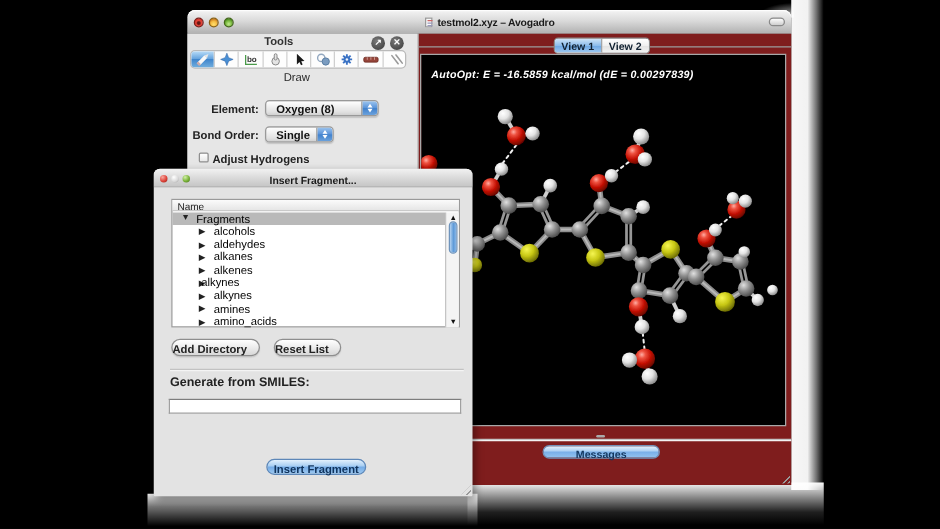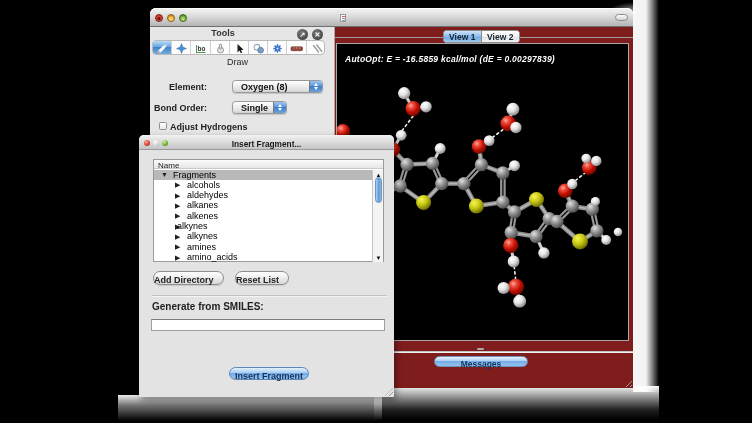--- a/index.html
+++ b/index.html
@@ -35,21 +35,21 @@
 #toolbar { left:2px; top:13px; width:173px; height:15px; background:#fdfdfd;
   border:1px solid #b9b9b9; border-radius:4px; overflow:hidden; display:flex; }
 .tcell { width:19.2px; height:100%; border-right:1px solid #cfcfcf; position:relative; }
 .tcell:last-child { border-right:none; }
 #tc0 { background:linear-gradient(#b8dcf8, #5f9fdc 50%, #3f85cc 50%, #71aede); }
 #draw-label { left:0; top:30px; width:175px; text-align:center; font-size:9px; color:#2a2a2a; }
 .flabel { font-size:9px; font-weight:bold; color:#222; text-align:right; }
 #el-label { left:14px; top:54.5px; width:43px; }
 #bo-label { left:0px; top:75.5px; width:57px; }
 .combo { background:linear-gradient(#ffffff,#e0e0e0 80%,#d0d0d0); border:1px solid #999;
-  border-radius:3.5px; box-shadow:0 1px 1px rgba(0,0,0,0.15);margin-left:20px; }
+  border-radius:3.5px; box-shadow:0 1px 1px rgba(0,0,0,0.15); }
 .combo .cap { position:absolute; right:0; top:0; bottom:0; width:13px;
   background:linear-gradient(#9cc4ee,#5791d8 50%,#3e7fcc 50%,#6ba2dc);
   border-radius:0 3px 3px 0; border-left:1px solid #777; }
 .combo .cap:before { content:""; position:absolute; left:4px; top:2.5px;
   border-left:2.5px solid transparent; border-right:2.5px solid transparent; border-bottom:3px solid #fff; }
 .combo .cap:after { content:""; position:absolute; left:4px; bottom:2.5px;
   border-left:2.5px solid transparent; border-right:2.5px solid transparent; border-top:3px solid #fff; }
 .combo .ctext { position:absolute; left:8px; top:1.5px; font-size:9px; font-weight:bold; color:#111; }
 #combo-el { left:62px; top:52.5px; width:91px; height:13.5px; }
 #combo-bo { left:62px; top:73.5px; width:55px; height:13.5px; }
@@ -74,21 +74,20 @@
   background:linear-gradient(#e6f2fc 0%, #aacff2 44%, #78aee8 50%, #92c2ee 100%);
   border:1px solid #7291b8; text-align:center; }
 #msg-btn { line-height:9.5px; }
 #msg-btn span { font-size:8.5px; font-weight:bold; color:#12365e; }
 #grip-main { right:1px; bottom:1px; width:9px; height:9px; }
 
 
 #dialog { left:123px; top:135px; width:255px; height:262px; background:#e3e3e3;
   border-radius:5px 5px 1px 1px;
   box-shadow: 2px 3px 7px rgba(0,0,0,0.4);
-  margin-left: 16px;
 }
 #dlg-title { left:0; top:0; width:255px; height:15px;
   background:linear-gradient(#f2f2f2,#d2d2d2 70%,#c6c6c6);
   border-radius:5px 5px 0 0; border-bottom:1px solid #9a9a9a; }
 .tl2 { width:6px; height:6px; border-radius:50%; top:4.5px; }
 #d-r { left:5px; background:radial-gradient(circle at 35% 30%, #f8a9a0, #dd4238 55%, #8e211b);}
 #d-m { left:14px; background:radial-gradient(circle at 35% 30%, #ffffff, #d8d8d8 60%, #9a9a9a);}
 #d-g { left:23px; background:radial-gradient(circle at 35% 30%, #d2f0a8, #79b238 55%, #43691b);}
 #dlg-title-text { left:0; top:3.5px; width:255px; text-align:center; font-size:8.3px; font-weight:bold; color:#1a1a1a; }
 #list { left:14px; top:24px; width:231px; height:103px; background:#fff; border:1px solid #9a9a9a; }
@@ -141,20 +140,21 @@
   <div class="abs" id="glow-bot"></div>
   <div class="abs" id="glow-botd"></div>
   <div class="abs" id="glow-tr"></div>
 
   <div class="abs" id="mainwin">
     <div class="abs" id="titlebar">
       <div class="abs tl" id="tl-r"></div>
       <div class="abs tl" id="tl-y"></div>
       <div class="abs tl" id="tl-g"></div>
       <div class="abs" id="doc-icon"></div>
+      <div class="abs" id="title-text">testmol2.xyz – Avogadro</div>
       <div class="abs" id="pill-btn"></div>
     </div>
 
     <div class="abs" id="dock">
       <div class="abs" id="dock-title">Tools</div>
       <div class="abs dockbtn" style="left:147px;">↗</div>
       <div class="abs dockbtn" style="left:162px;">✕</div>
       <div class="abs" id="toolbar">
         <div class="tcell" id="tc0"><svg width="19" height="13">
               <g transform="translate(9.5,6.5) rotate(-45)">

